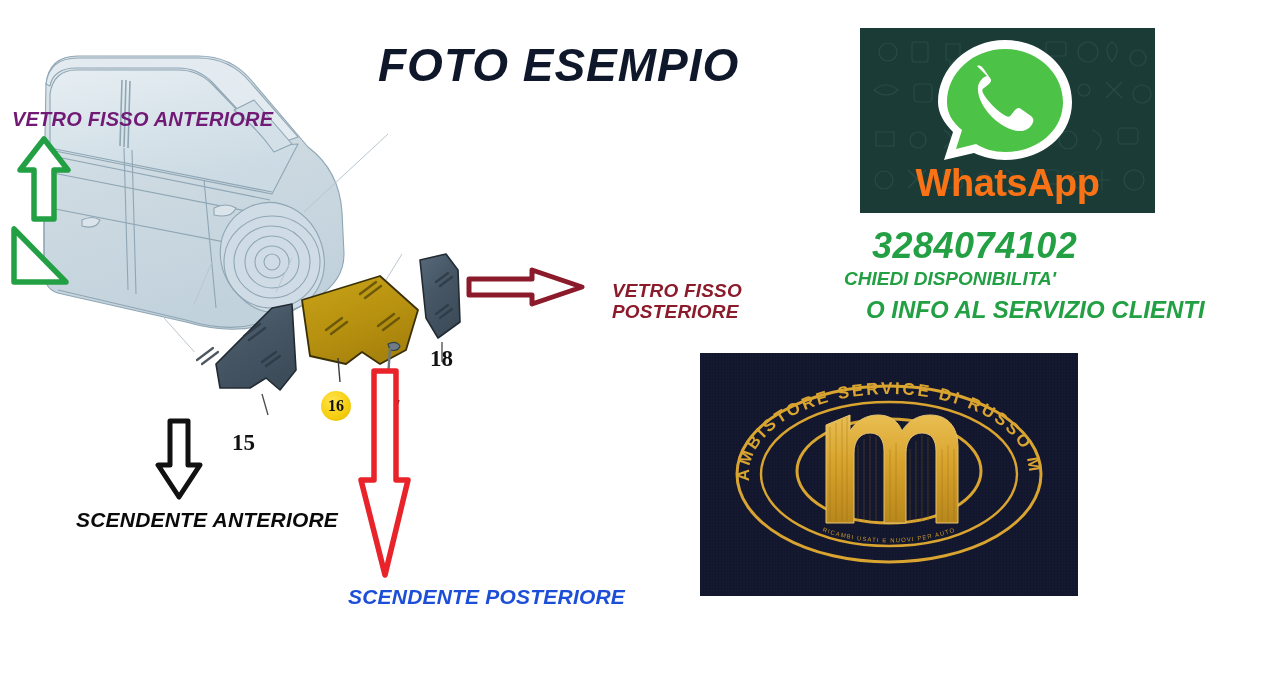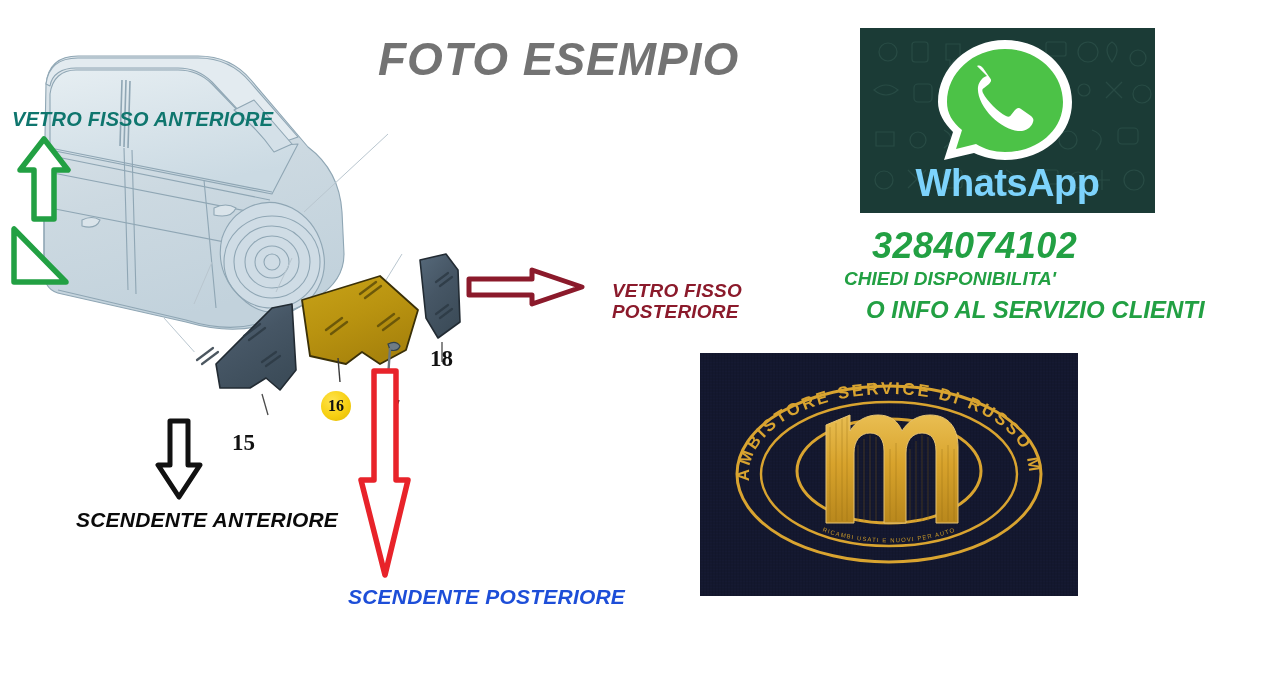--- a/index.html
+++ b/index.html
@@ -3,33 +3,33 @@
 <meta charset="utf-8">
 <style>
   html,body{margin:0;padding:0;background:#ffffff;}
   body{width:1264px;height:678px;position:relative;overflow:hidden;
        font-family:"Liberation Sans","DejaVu Sans",sans-serif;}
   .stage{position:absolute;inset:0;background:#ffffff;}
   .abs{position:absolute;}
 
   
   #foto-esempio{
-    left:378px; top:32px; width:420px;
+    left:378px; top:38px; width:420px;
     font-size:46px; font-weight:bold; font-style:italic;
-    letter-spacing:1px; color:#737373; white-space:nowrap;
+    letter-spacing:1px; color:#0f172a; white-space:nowrap;
   }
 
   
   #car-drawing{ left:36px; top:22px; width:400px; height:330px; }
   #car-drawing svg{display:block;}
 
   
   .label{ font-weight:bold; font-style:italic; white-space:nowrap; line-height:1.12; }
   #label-vetro-fisso-anteriore{
-    left:12px; top:108px; font-size:20px; color:#0f766e; letter-spacing:.2px;
+    left:12px; top:108px; font-size:20px; color:#701a75; letter-spacing:.2px;
   }
   #label-vetro-fisso-posteriore{
     left:612px; top:280px; font-size:19px; color:#8B1A2B; letter-spacing:.2px;
   }
   #label-scendente-anteriore{
     left:76px; top:508px; font-size:21px; color:#0a0a0a; letter-spacing:.2px;
   }
   #label-scendente-posteriore{
     left:348px; top:585px; font-size:21px; color:#1d4ed8; letter-spacing:.2px;
   }
@@ -62,21 +62,21 @@
   #whatsapp-banner{
     left:860px; top:28px; width:295px; height:185px;
     background:#1b3b36; overflow:hidden;
   }
   #whatsapp-banner .pattern{
     position:absolute; inset:0; opacity:.16;
   }
   #whatsapp-logo-mark{ position:absolute; left:70px; top:8px; }
   #whatsapp-wordmark{
     position:absolute; left:0; right:0; bottom:8px; text-align:center;
-    color:#7dd3fc; font-size:38px; font-weight:bold; letter-spacing:-0.5px;
+    color:#f97316; font-size:38px; font-weight:bold; letter-spacing:-0.5px;
   }
 
   
   .contact{ font-weight:bold; font-style:italic; color:#22A043; white-space:nowrap;}
   #phone-number{ left:872px; top:225px; font-size:36px; letter-spacing:.5px;}
   #contact-line-1{ left:844px; top:268px; font-size:19px;}
   #contact-line-2{ left:866px; top:296px; font-size:24px;}
 
   
   #shop-logo{

